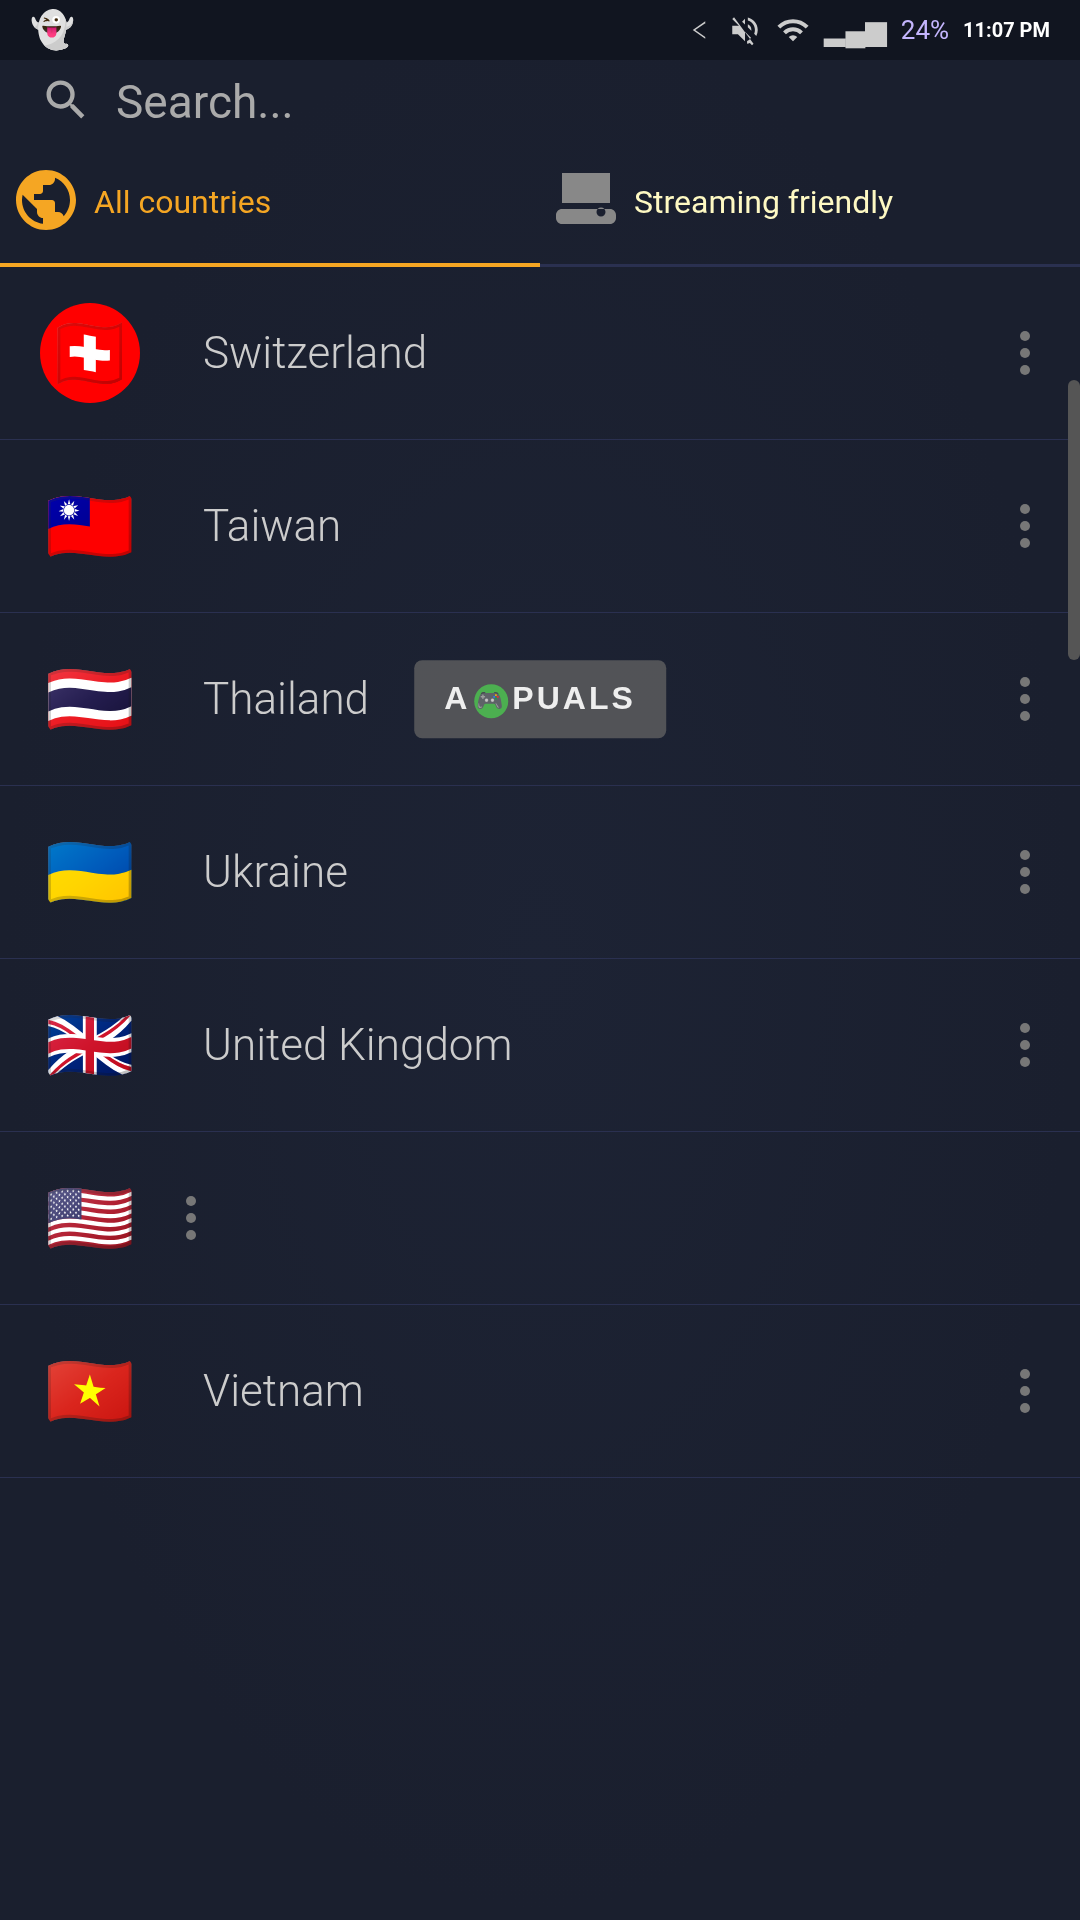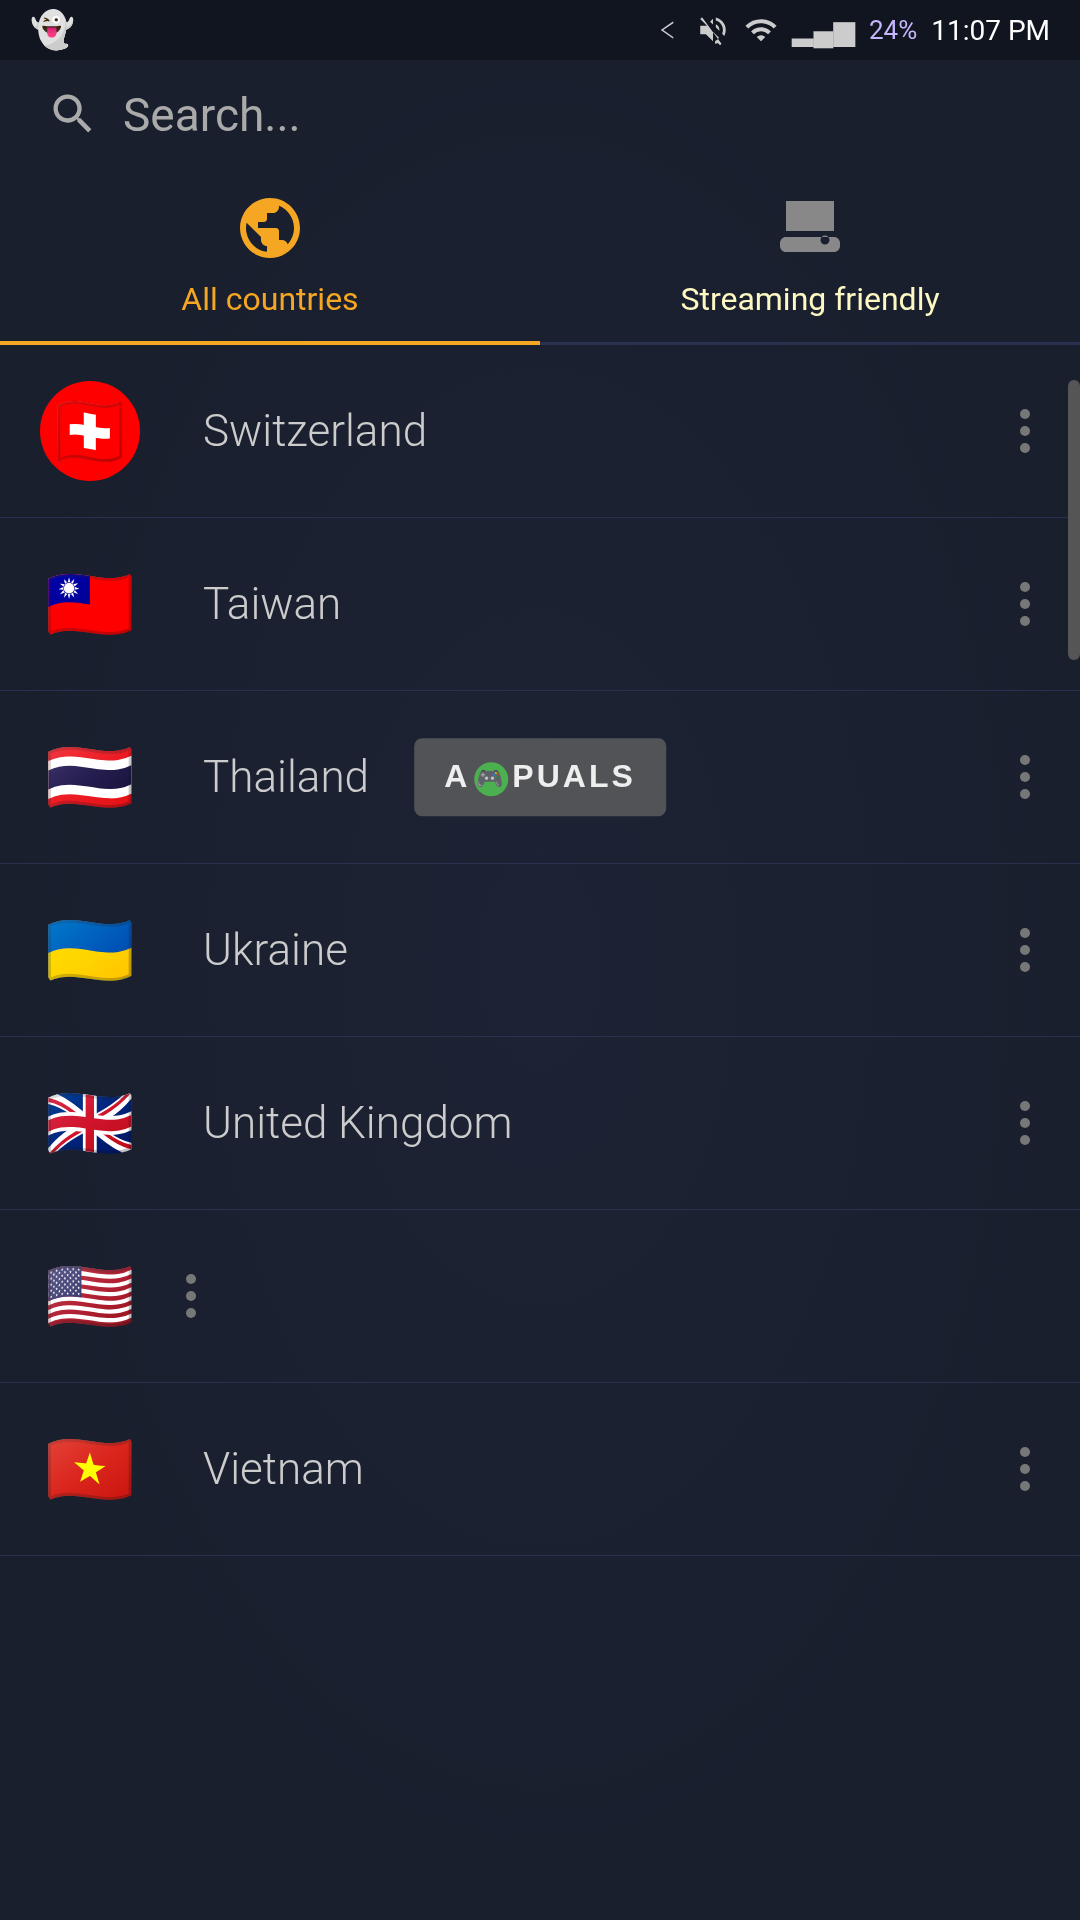--- a/index.html
+++ b/index.html
@@ -43,38 +43,37 @@
     }
 
     .status-bar-icons {
       display: flex;
       align-items: center;
       gap: 14px;
     }
 
     .status-time {
       color: #ffffff;
-      font-size: 28px;
-      font-weight: 400;
+      font-size: 20px;
+      font-weight: 700;
     }
 
     .battery-text {
       color: #c4b5fd;
       font-size: 26px;
     }
 
     
     .search-bar {
       display: flex;
-      align-items: flex-start;
-      padding: 28px 40px;
+      align-items: center;
+      padding: 14px 40px;
       gap: 24px;
       position: relative;
       z-index: 10;
-      margin-left: 7px;
     }
 
     .search-icon-wrap {
       color: #aaaaaa;
     }
 
     .search-icon-wrap svg {
       width: 52px;
       height: 52px;
     }
@@ -98,21 +97,21 @@
       display: flex;
       align-items: center;
       border-bottom: 3px solid #2a3050;
       position: relative;
       z-index: 10;
     }
 
     .tab-item {
       flex: 1;
       display: flex;
-      flex-direction: column;
+      flex-direction: row;
       align-items: center;
       padding: 20px 10px 24px;
       gap: 12px;
       cursor: pointer;
       position: relative;
     }
 
     .tab-item.active {
       color: #f5a623;
     }

